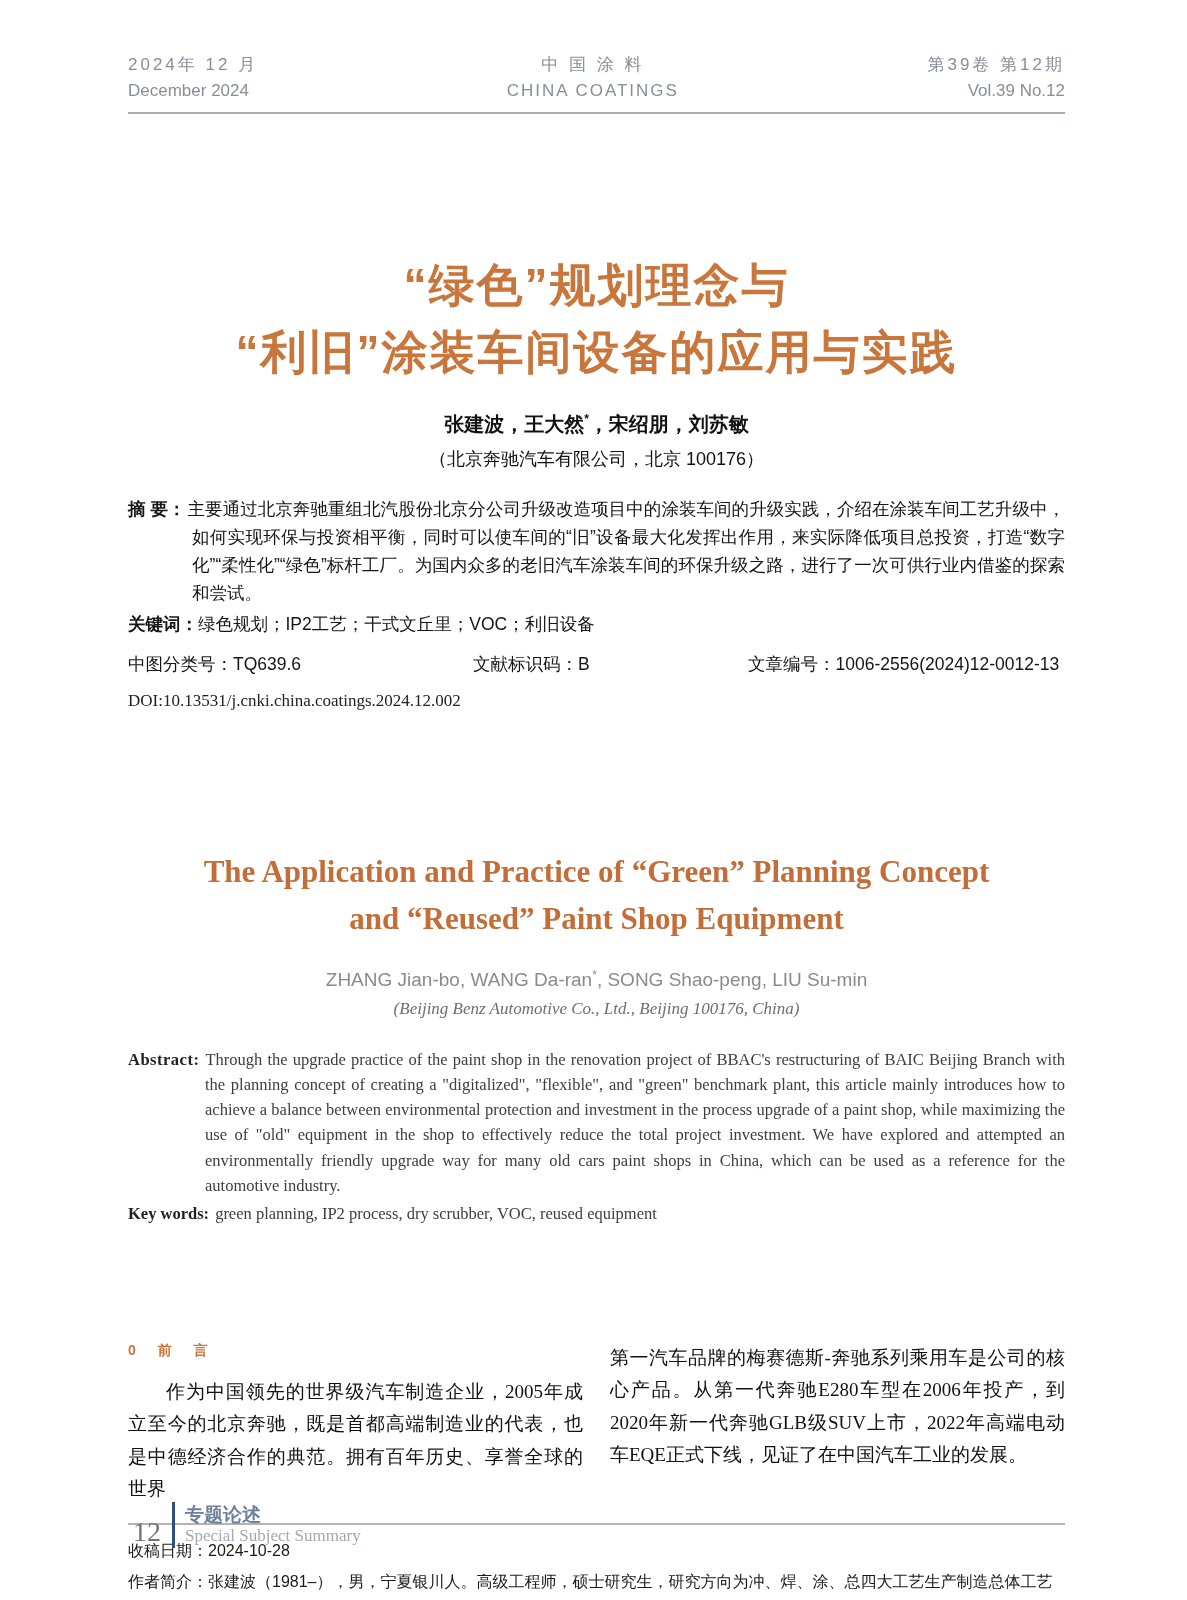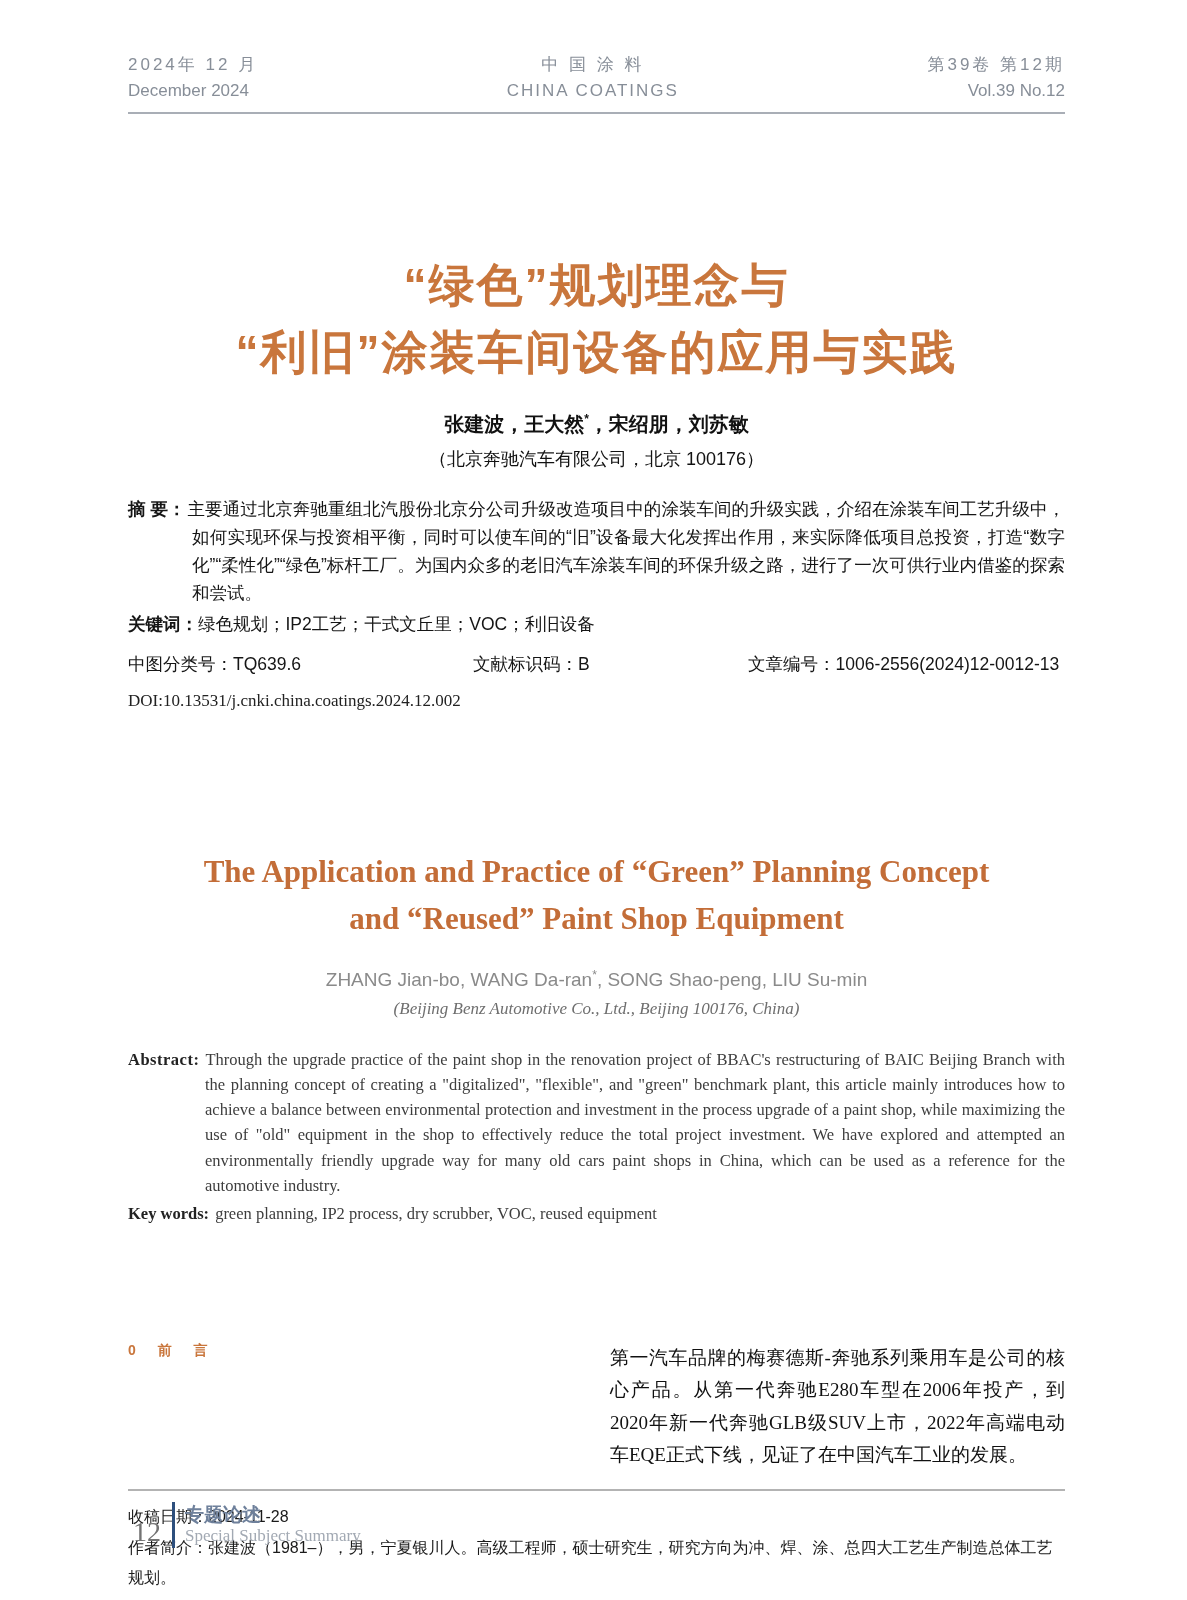--- a/index.html
+++ b/index.html
@@ -133,29 +133,30 @@
 
   <div class="authors-en"><span>ZHANG Jian-bo, WANG Da-ran</span><sup>*</sup><span>, SONG Shao-peng, LIU Su-min</span></div>
   <div class="affil-en">(Beijing Benz Automotive Co., Ltd., Beijing 100176, China)</div>
 
   <p class="hang-en"><span class="lbl">Abstract:</span><span>Through the upgrade practice of the paint shop in the renovation project of BBAC's restructuring of BAIC Beijing Branch with the planning concept of creating a "digitalized", "flexible", and "green" benchmark plant, this article mainly introduces how to achieve a balance between environmental protection and investment in the process upgrade of a paint shop, while maximizing the use of "old" equipment in the shop to effectively reduce the total project investment. We have explored and attempted an environmentally friendly upgrade way for many old cars paint shops in China, which can be used as a reference for the automotive industry.</span></p>
   <p class="kw-en"><span class="lbl">Key words:</span><span>green planning, IP2 process, dry scrubber, VOC, reused equipment</span></p>
 
   <div class="twocol">
     <div class="col">
       <h2 class="sec-head">0  前  言</h2>
+      <p class="body-cn indent">作为中国领先的世界级汽车制造企业，2005年成立至今的北京奔驰，既是首都高端制造业的代表，也是中德经济合作的典范。拥有百年历史、享誉全球的世界</p>
     </div>
     <div class="col">
       <p class="body-cn">第一汽车品牌的梅赛德斯-奔驰系列乘用车是公司的核心产品。从第一代奔驰E280车型在2006年投产，到2020年新一代奔驰GLB级SUV上市，2022年高端电动车EQE正式下线，见证了在中国汽车工业的发展。</p>
     </div>
   </div>
 
   <hr class="foot-sep">
   <div class="footnotes">
-    <p>收稿日期：2024-11-28</p>
+    <p>收稿日期：2024-10-28</p>
     <p>作者简介：张建波（1981–），男，宁夏银川人。高级工程师，硕士研究生，研究方向为冲、焊、涂、总四大工艺生产制造总体工艺规划。</p>
 
   </div>
 
   <div class="pfooter">
     <span class="pageno">12</span>
     <span class="vbar"></span>
     <span>
       <div class="sec-cn">专题论述</div>
       <div class="sec-en">Special Subject Summary</div>

